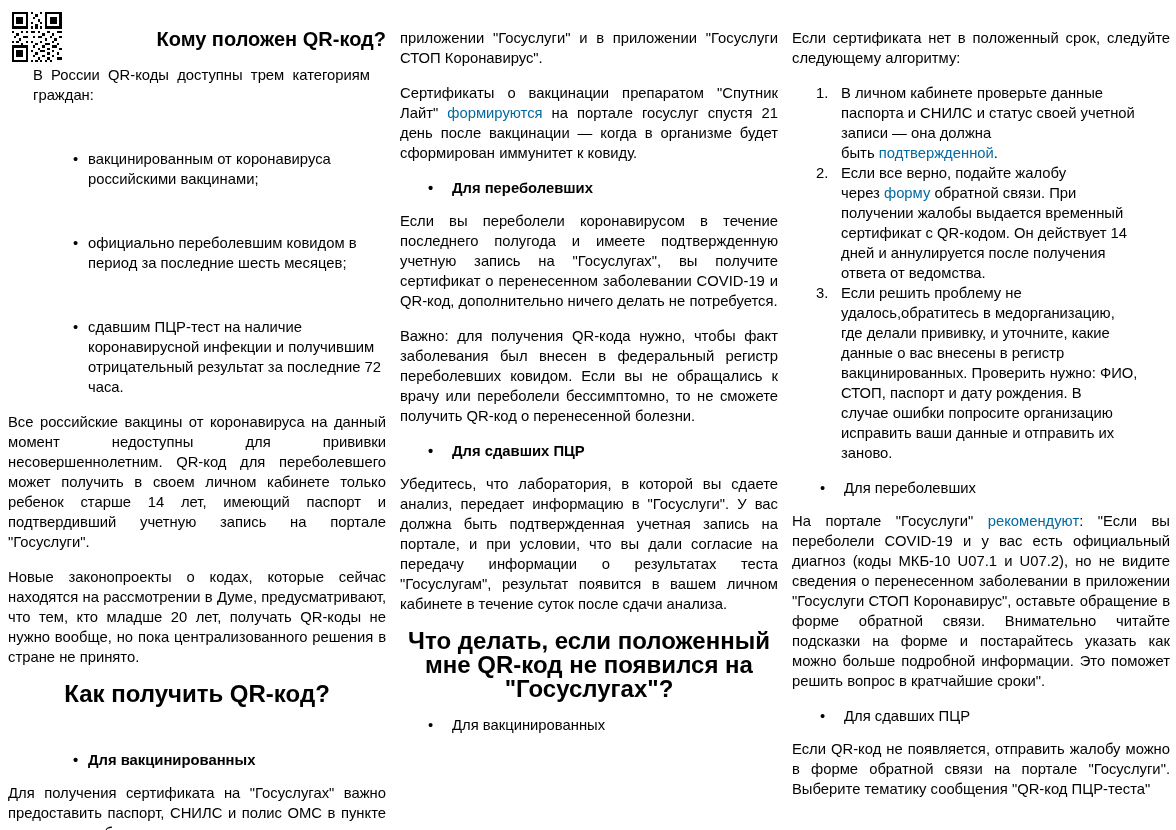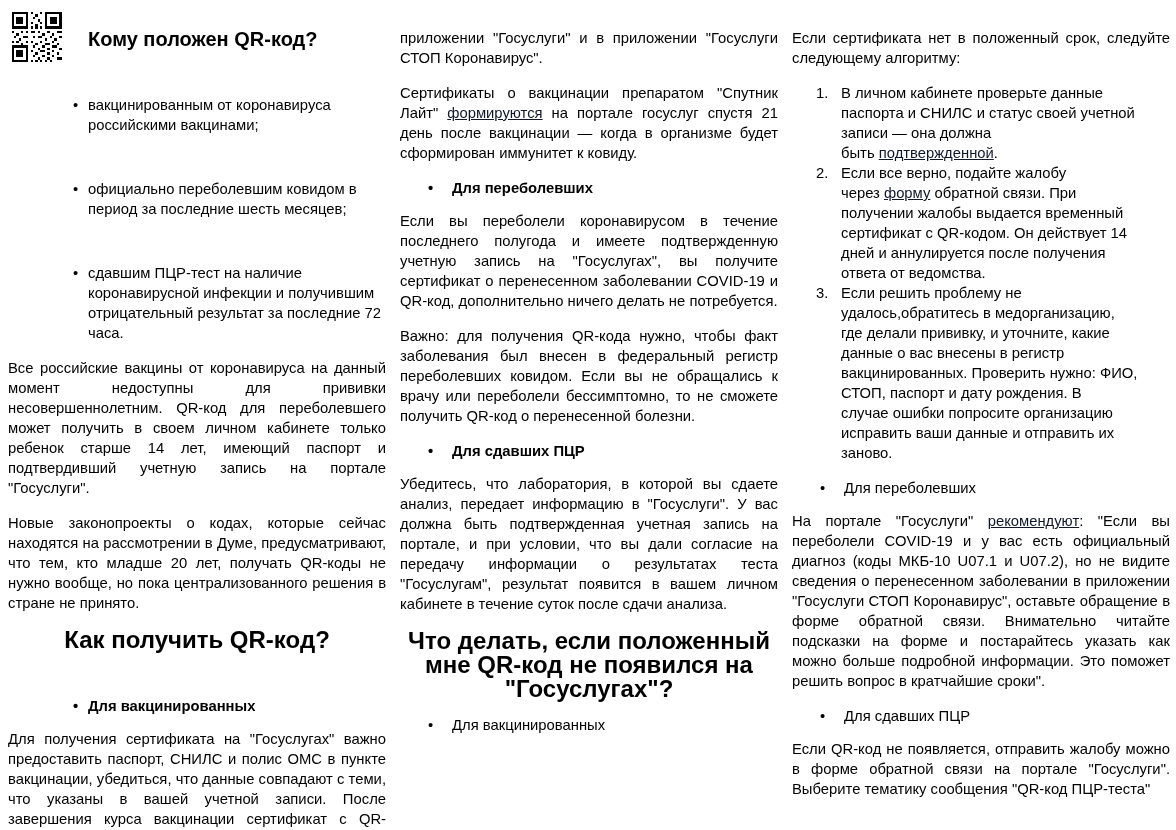--- a/index.html
+++ b/index.html
@@ -23,21 +23,21 @@
   }
   .col { width: 378px; flex: 0 0 378px; }
   .col + .col { margin-left: 14px; }
 
   p { margin: 0 0 15px 0; text-align: justify; }
 
   .doc-title {
     font-size: 20px;
     line-height: 23px;
     font-weight: bold;
-    text-align: left;
+    text-align: right;
     margin: 0 0 14px 80px;
   }
   .section-heading {
     font-size: 24px;
     line-height: 24px;
     font-weight: bold;
     text-align: center;
     margin: 10px 0 14px 0;
   }
 
@@ -57,21 +57,21 @@
   ul.deep li::before { content: "\2022"; position: absolute; left: 65px; }
   ul.shallow li { padding-left: 52px; }
   ul.shallow li::before { content: "\2022"; position: absolute; left: 28px; }
   ul.single { margin-bottom: 13px; }
   li.bold-item { font-weight: bold; }
 
   ol.steps { list-style: none; margin: 0 0 15px 0; padding: 0; counter-reset: none; }
   ol.steps li { position: relative; padding-left: 49px; white-space: pre-line; text-align: left; }
   ol.steps .step-num { position: absolute; left: 24px; top: 0; }
 
-  a.doc-link { color: #0f172a; text-decoration: underline; cursor: pointer; }
+  a.doc-link { color: #0369a1; cursor: pointer; }
 </style>
 </head>
 <body>
 
 <div class="page">
 
   <div class="col">
     <div class="col1-head">
       <svg class="qr" viewBox="0 0 21 21" shape-rendering="crispEdges" aria-hidden="true">
         <rect width="21" height="21" fill="#ffffff"></rect>
@@ -147,20 +147,21 @@
           <rect x="8" y="20" width="1" height="1"></rect>
             <rect x="10" y="20" width="1" height="1"></rect>
             <rect x="12" y="20" width="1" height="1"></rect>
           <rect x="14" y="20" width="1" height="1"></rect>
             <rect x="16" y="20" width="1" height="1"></rect>
         </g>
       </svg>
       <div class="doc-title">Кому положен QR-код?</div>
     </div>
 
+    <p class="indented-intro">В России QR-коды доступны трем категориям граждан:</p>
 
     <ul class="bullets deep">
       <li>вакцинированным от коронавируса российскими вакцинами;</li>
       <li>официально переболевшим ковидом в период за последние шесть месяцев;</li>
       <li>сдавшим ПЦР-тест на наличие коронавирусной инфекции и получившим отрицательный результат за последние 72 часа.</li>
     </ul>
 
     <p>Все российские вакцины от коронавируса на данный момент недоступны для прививки несовершеннолетним. QR-код для переболевшего может получить в своем личном кабинете только ребенок старше 14 лет, имеющий паспорт и подтвердивший учетную запись на портале "Госуслуги".</p>
     <p>Новые законопроекты о кодах, которые сейчас находятся на рассмотрении в Думе, предусматривают, что тем, кто младше 20 лет, получать QR-коды не нужно вообще, но пока централизованного решения в стране не принято.</p>
 

